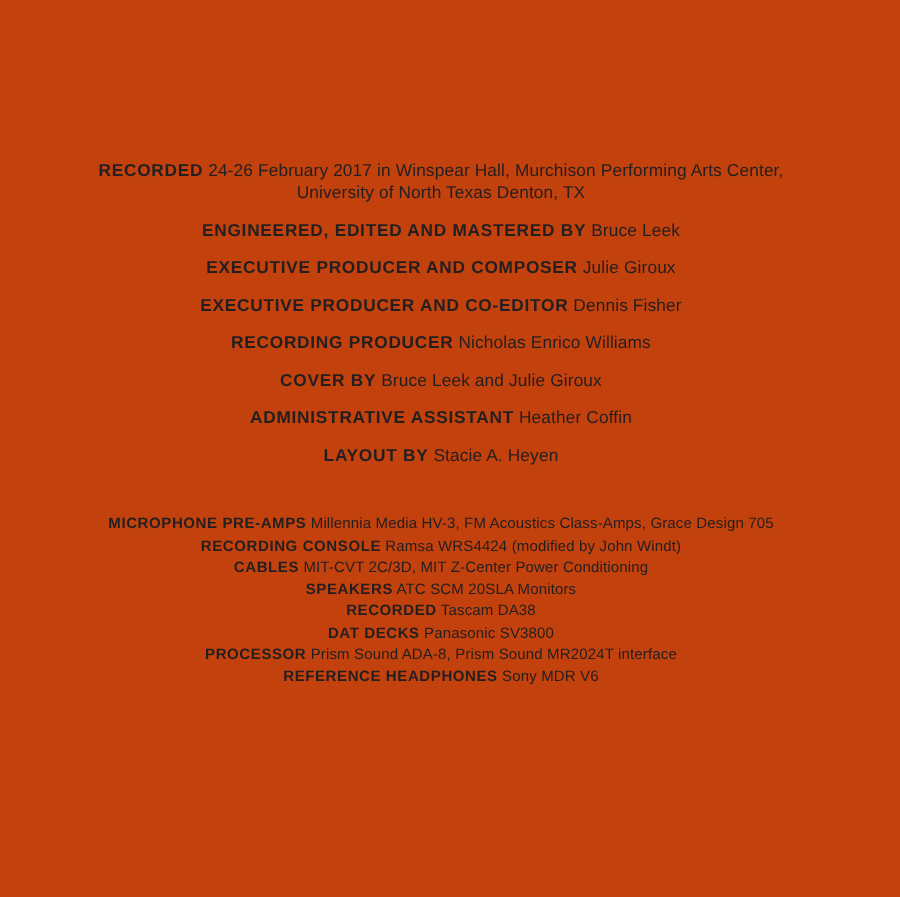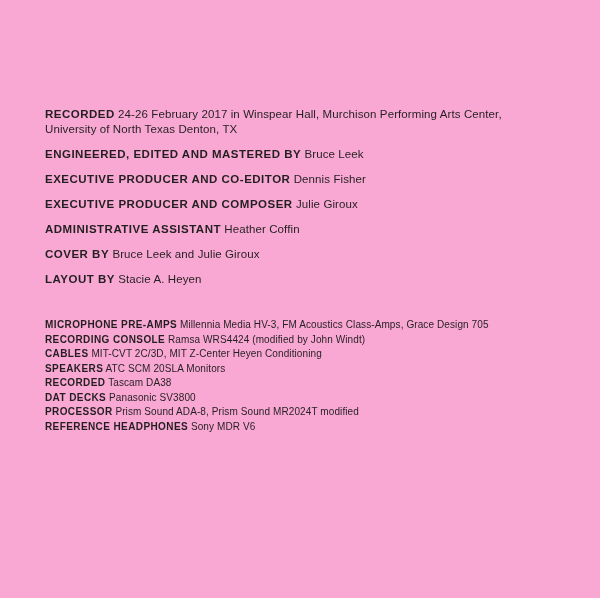--- a/index.html
+++ b/index.html
@@ -12,21 +12,22 @@
     height: 598px;
     overflow: hidden;
     font-family: "Liberation Sans", "DejaVu Sans", sans-serif;
     color: #231f20;
   }
   .page {
     box-sizing: border-box;
     width: 600px;
     height: 598px;
     padding: 107px 57px 0 45px;
-    background: #f9a8d4;
+    background: #c2410c;
+    text-align: center;
   }
   
   .credits {
     max-width: 500px;
   }
   .credit-row {
     margin: 0 0 10px 0;
     font-size: 11.5px;
     line-height: 15px;
     letter-spacing: 0.1px;
@@ -53,43 +54,44 @@
 </style>
 </head>
 <body>
 
 <div class="page">
   <section class="credits" id="credits-section">
   <p class="credit-row"><strong class="label">RECORDED</strong> <span class="value">24-26 February 2017 in Winspear Hall, Murchison Performing Arts Center, University of North Texas Denton, TX</span></p>
 
   <p class="credit-row"><strong class="label">ENGINEERED, EDITED AND MASTERED BY</strong> <span class="value">Bruce Leek</span></p>
 
+  <p class="credit-row"><strong class="label">EXECUTIVE PRODUCER AND COMPOSER</strong> <span class="value">Julie Giroux</span></p>
+
   <p class="credit-row"><strong class="label">EXECUTIVE PRODUCER AND CO-EDITOR</strong> <span class="value">Dennis Fisher</span></p>
 
-  <p class="credit-row"><strong class="label">EXECUTIVE PRODUCER AND COMPOSER</strong> <span class="value">Julie Giroux</span></p>
+  <p class="credit-row"><strong class="label">RECORDING PRODUCER</strong> <span class="value">Nicholas Enrico Williams</span></p>
 
 
+  <p class="credit-row"><strong class="label">COVER BY</strong> <span class="value">Bruce Leek and Julie Giroux</span></p>
 
   <p class="credit-row"><strong class="label">ADMINISTRATIVE ASSISTANT</strong> <span class="value">Heather Coffin</span></p>
-
-  <p class="credit-row"><strong class="label">COVER BY</strong> <span class="value">Bruce Leek and Julie Giroux</span></p>
 
   <p class="credit-row"><strong class="label">LAYOUT BY</strong> <span class="value">Stacie A. Heyen</span></p>
 </section>
   <section class="equipment" id="equipment-section">
 
   <p class="equip-row"><strong class="label">MICROPHONE PRE-AMPS</strong> <span class="value">Millennia Media HV-3, FM Acoustics Class-Amps, Grace Design 705</span></p>
 
   <p class="equip-row"><strong class="label">RECORDING CONSOLE</strong> <span class="value">Ramsa WRS4424 (modified by John Windt)</span></p>
 
-  <p class="equip-row"><strong class="label">CABLES</strong> <span class="value">MIT-CVT 2C/3D, MIT Z-Center Heyen Conditioning</span></p>
+  <p class="equip-row"><strong class="label">CABLES</strong> <span class="value">MIT-CVT 2C/3D, MIT Z-Center Power Conditioning</span></p>
 
   <p class="equip-row"><strong class="label">SPEAKERS</strong> <span class="value">ATC SCM 20SLA Monitors</span></p>
 
   <p class="equip-row"><strong class="label">RECORDED</strong> <span class="value">Tascam DA38</span></p>
 
   <p class="equip-row"><strong class="label">DAT DECKS</strong> <span class="value">Panasonic SV3800</span></p>
 
-  <p class="equip-row"><strong class="label">PROCESSOR</strong> <span class="value">Prism Sound ADA-8, Prism Sound MR2024T modified</span></p>
+  <p class="equip-row"><strong class="label">PROCESSOR</strong> <span class="value">Prism Sound ADA-8, Prism Sound MR2024T interface</span></p>
 
   <p class="equip-row"><strong class="label">REFERENCE HEADPHONES</strong> <span class="value">Sony MDR V6</span></p>
 </section>
 </div>
 
 </body></html>

